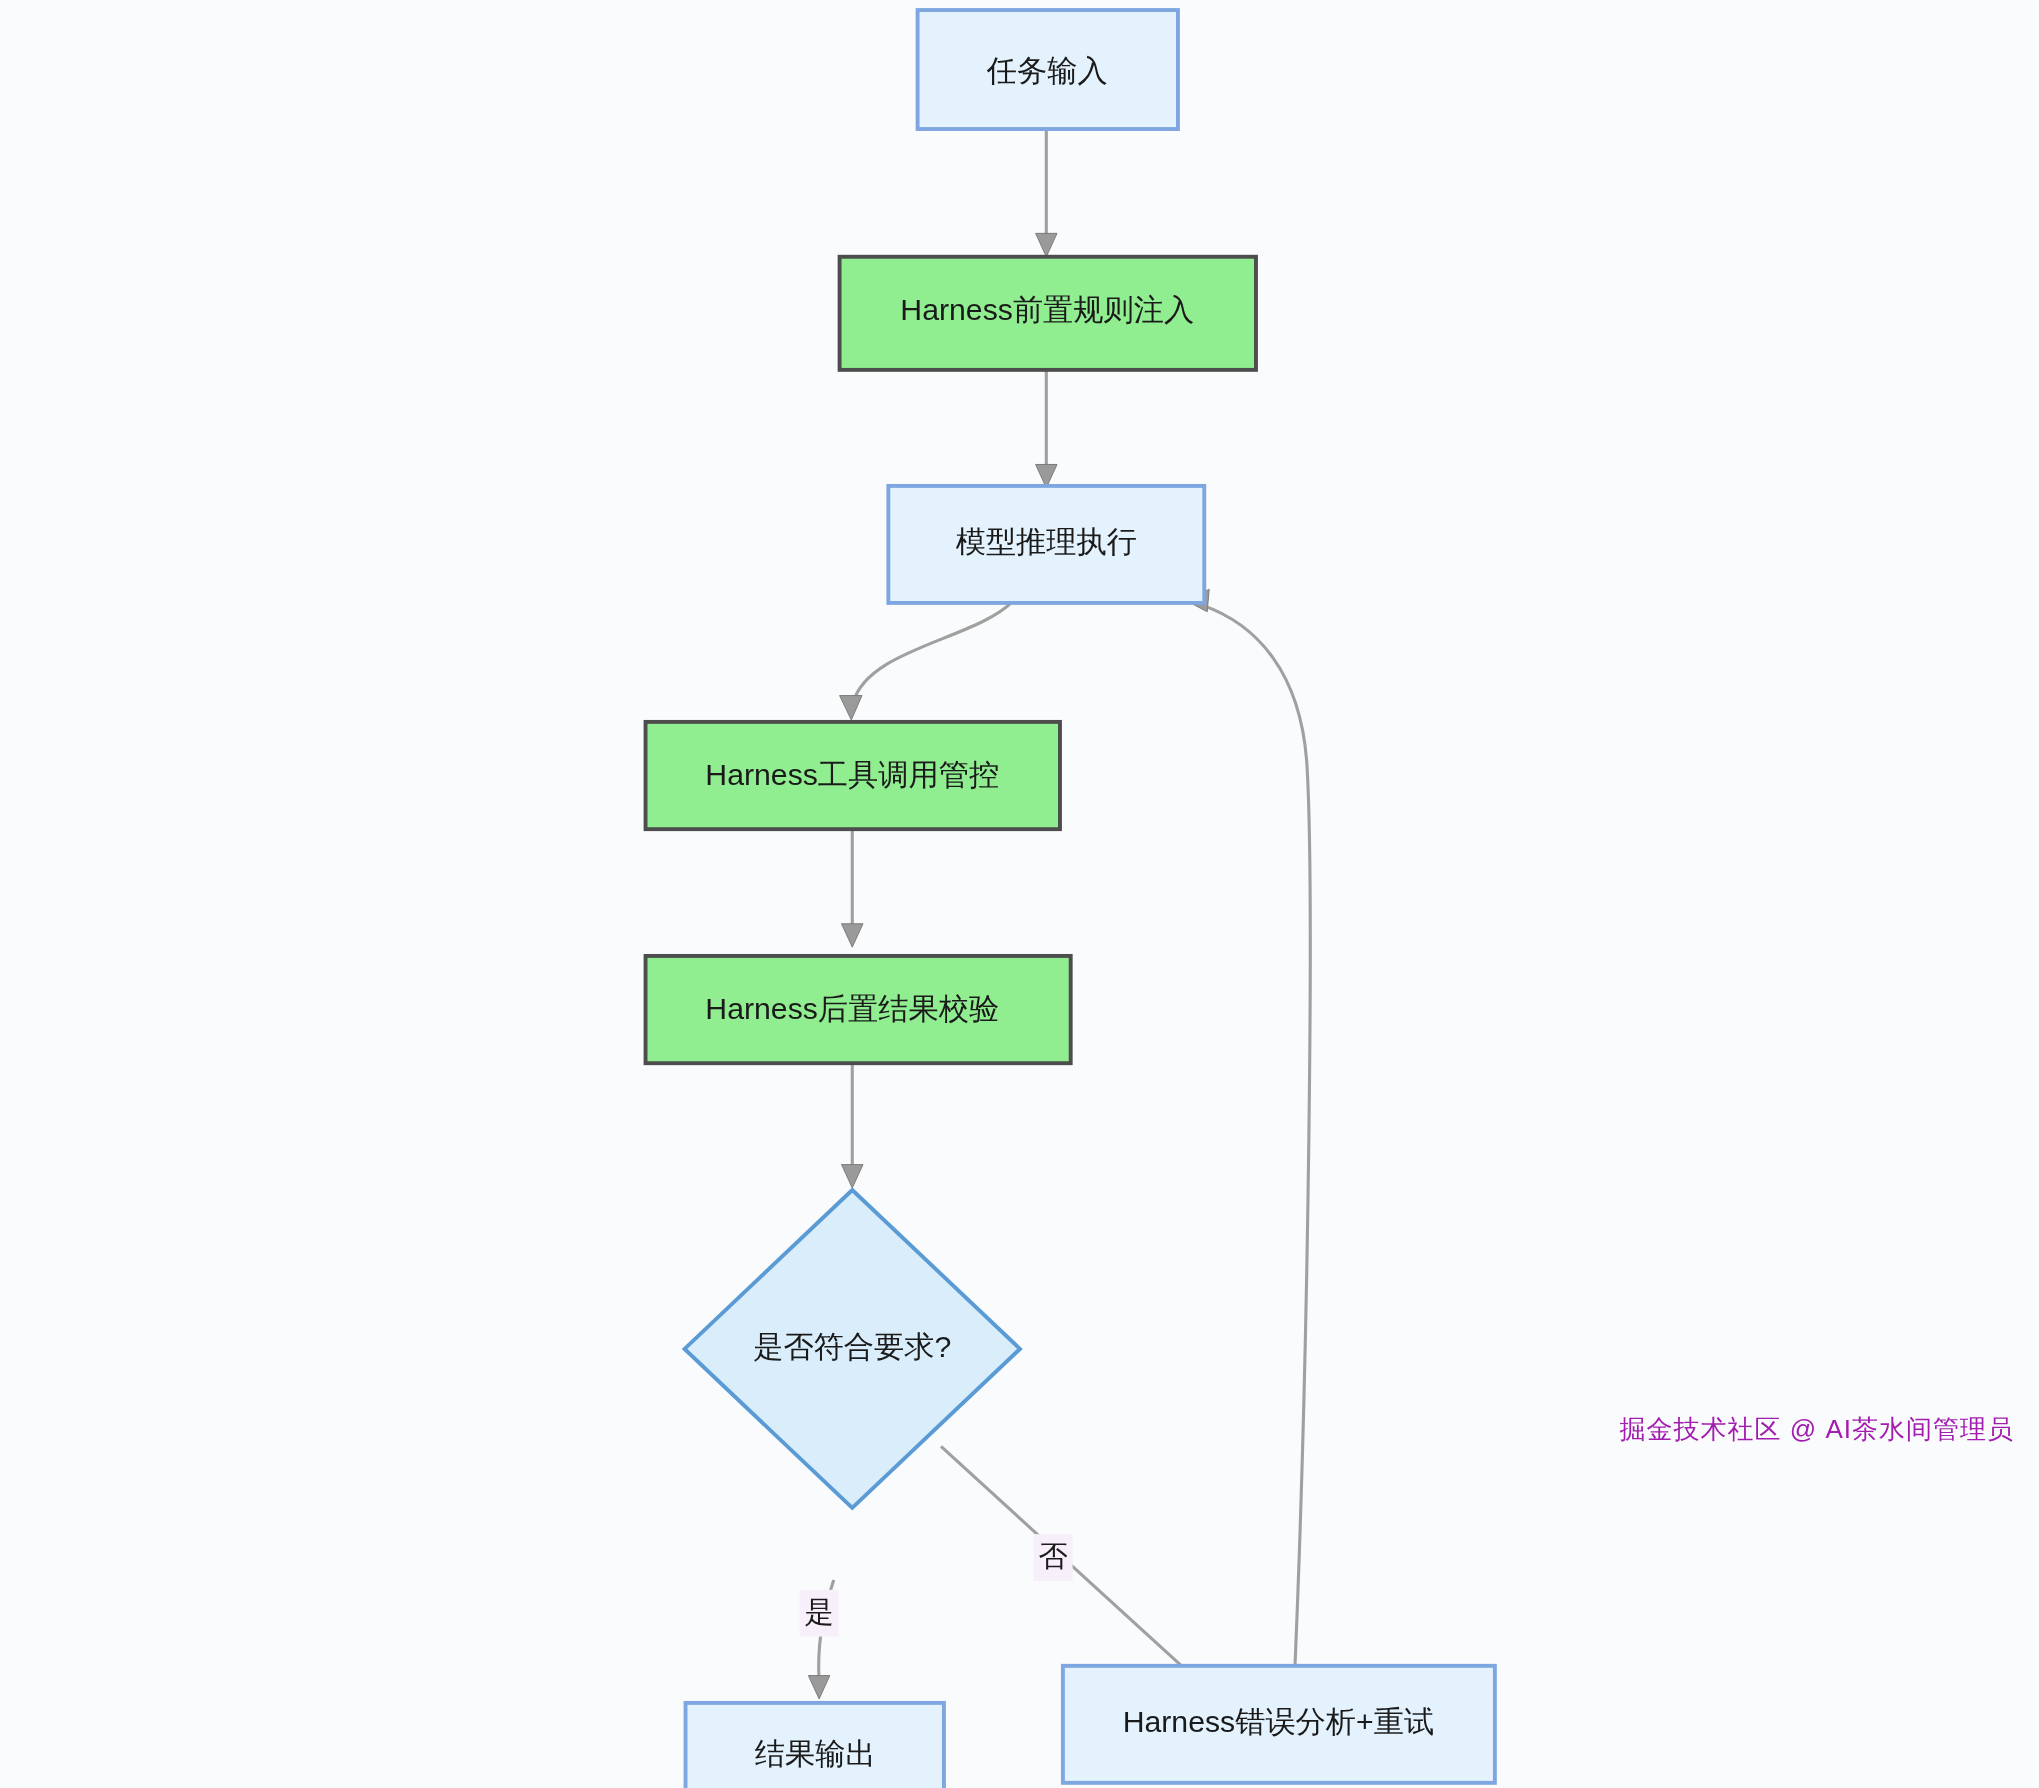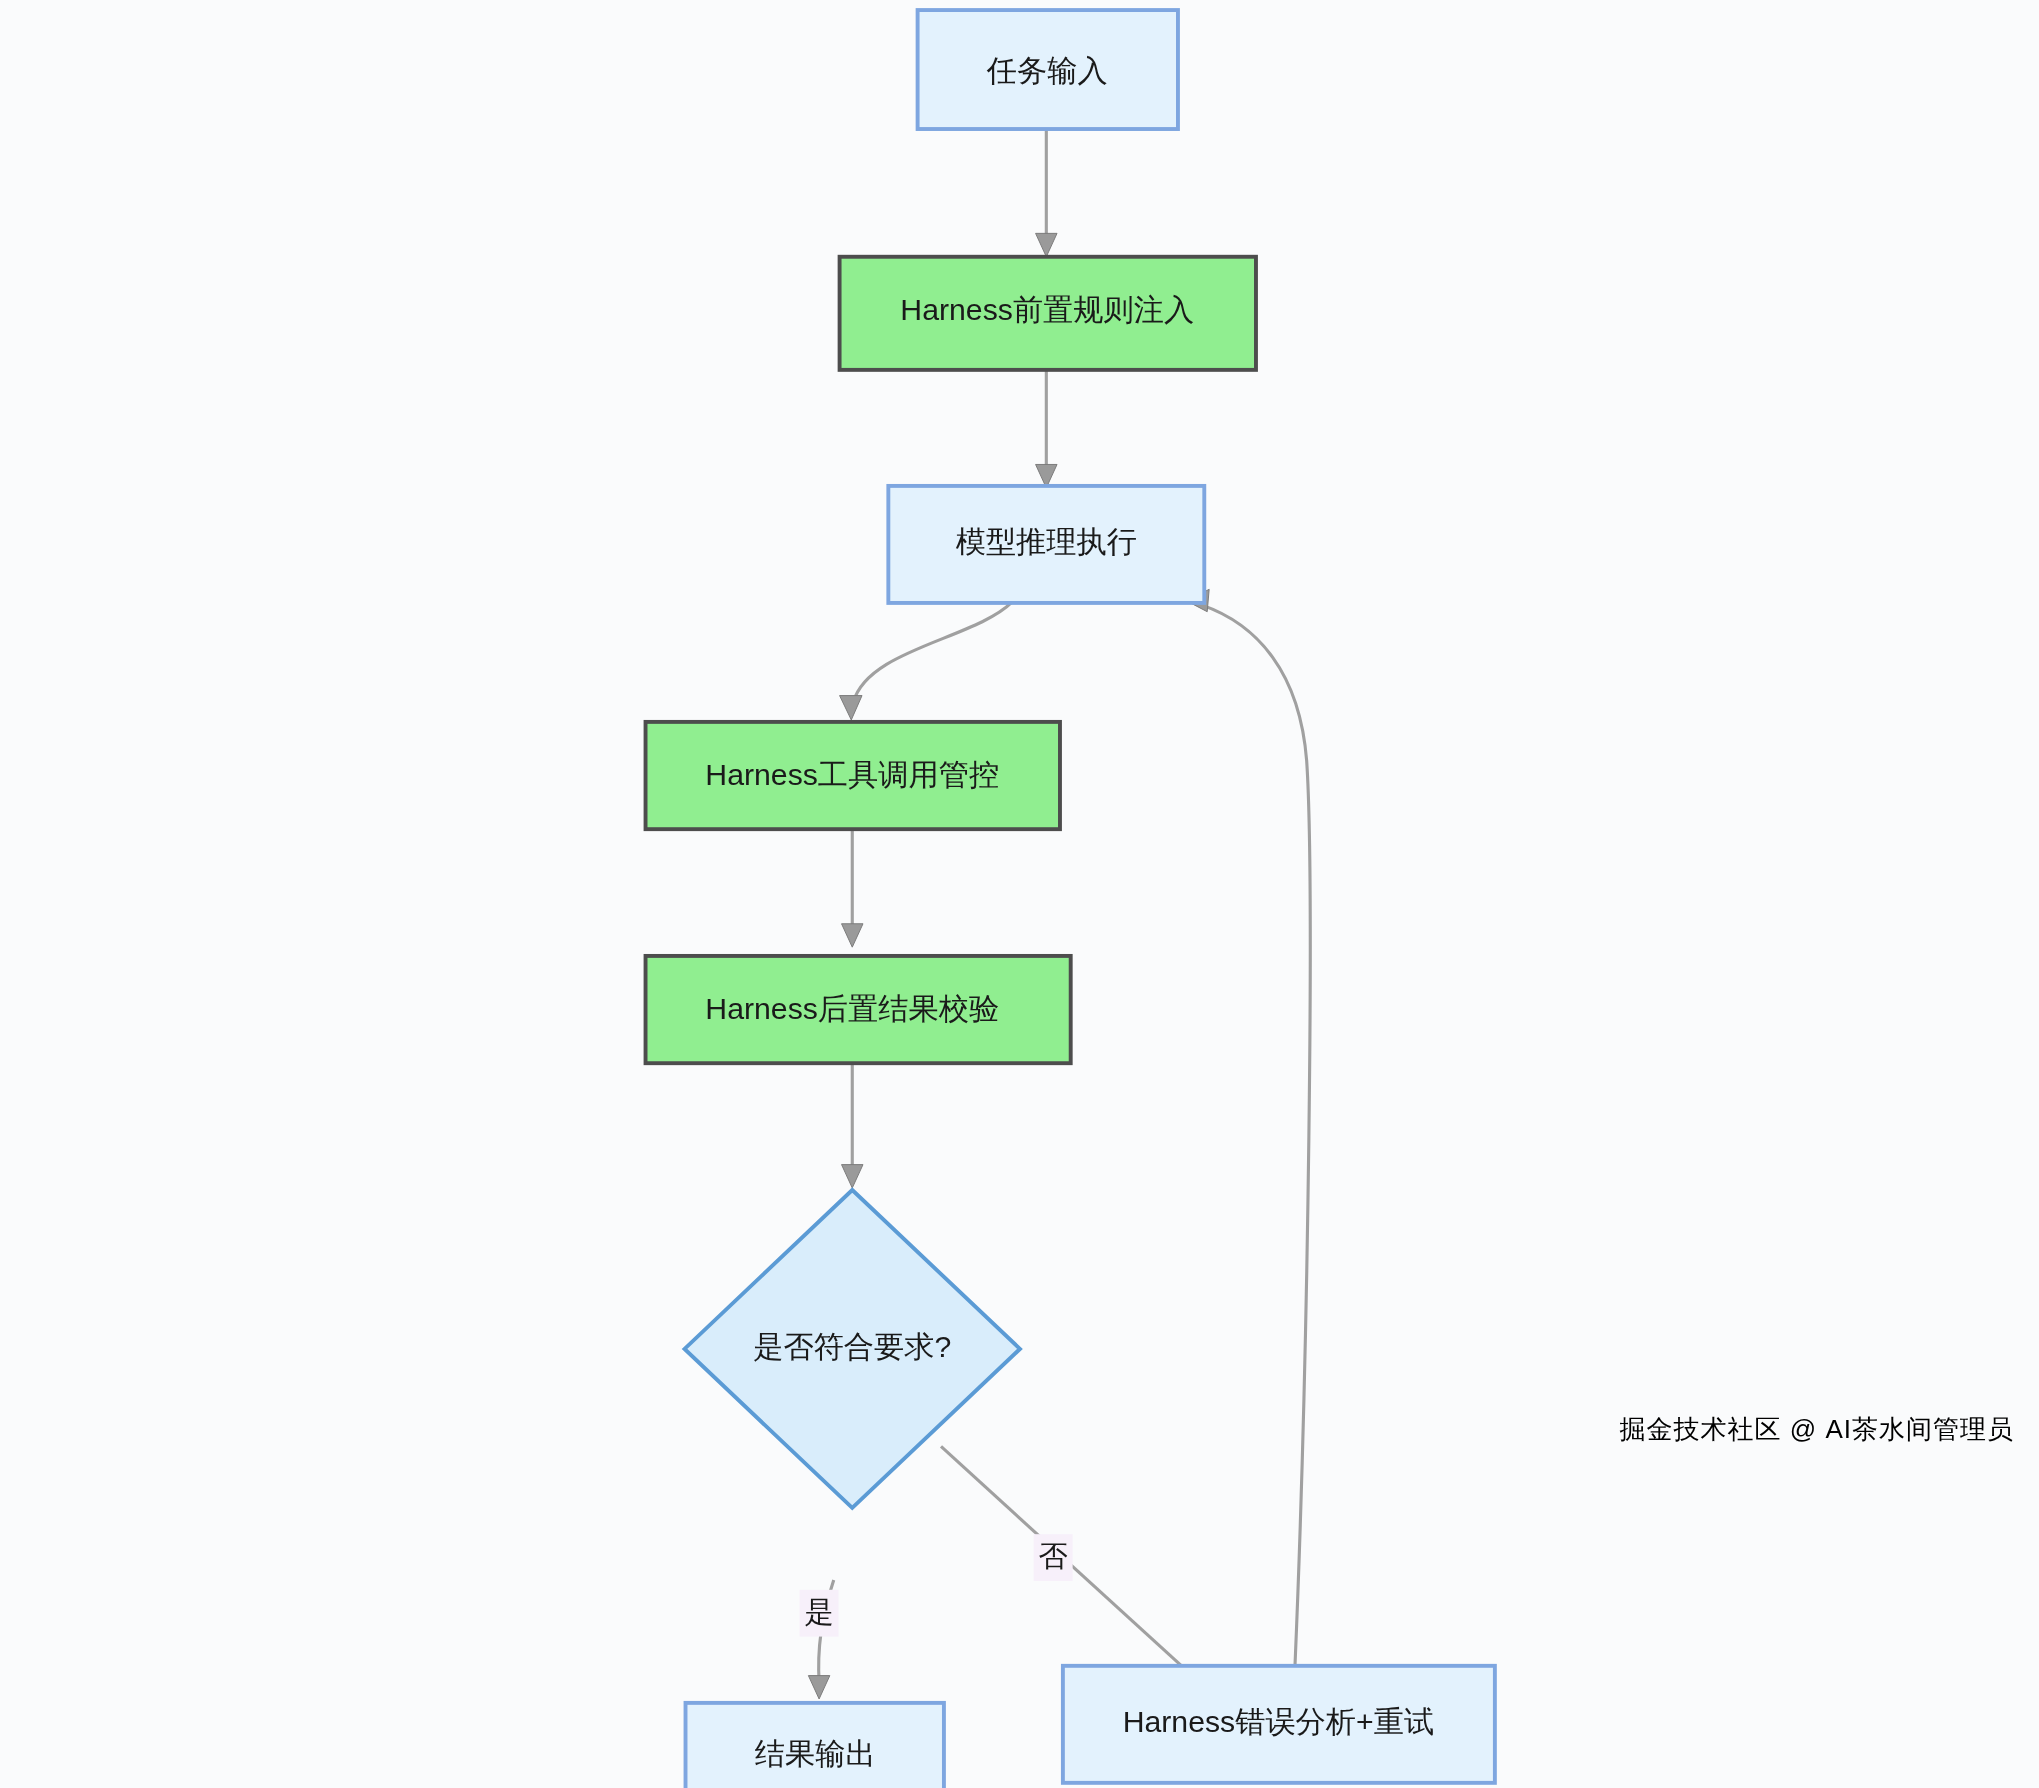--- a/index.html
+++ b/index.html
@@ -70,21 +70,21 @@
     text-anchor: middle;
     dominant-baseline: middle;
     white-space: pre;
   }
   .watermark-text {
     position: absolute;
     right: 25px;
     bottom: 43px;
     font-family: "Liberation Sans", "DejaVu Sans", sans-serif;
     font-size: 26px;
-    color: #000000;
+    color: #a21caf;
     letter-spacing: 1px;
     white-space: pre;
     user-select: none;
   }
 </style>
 </head>
 <body>
 
 <div id="flow-root">
 

